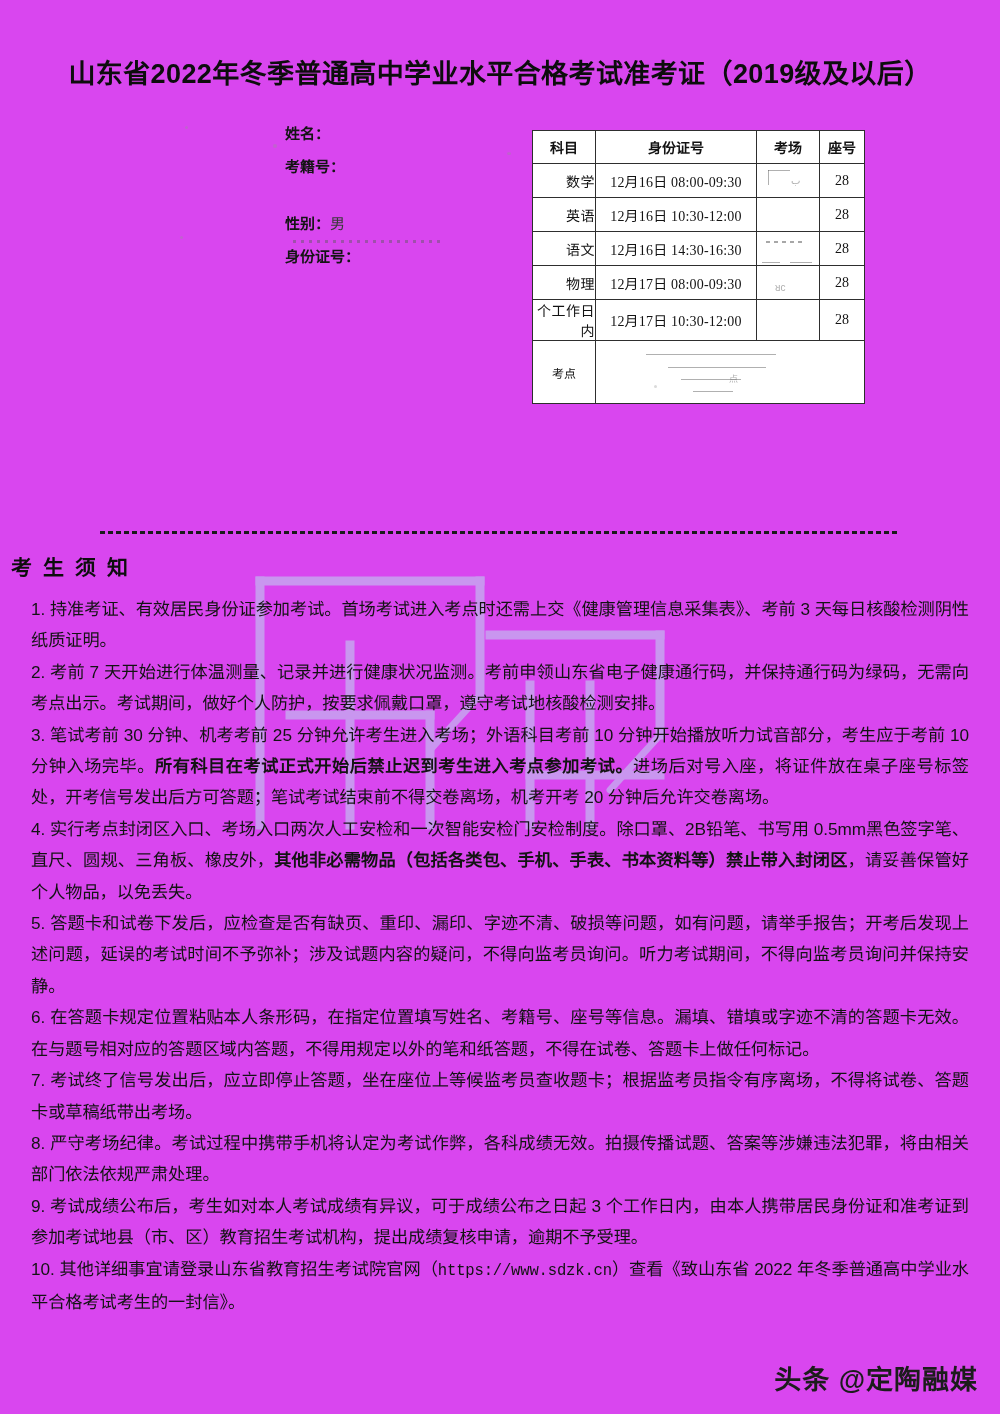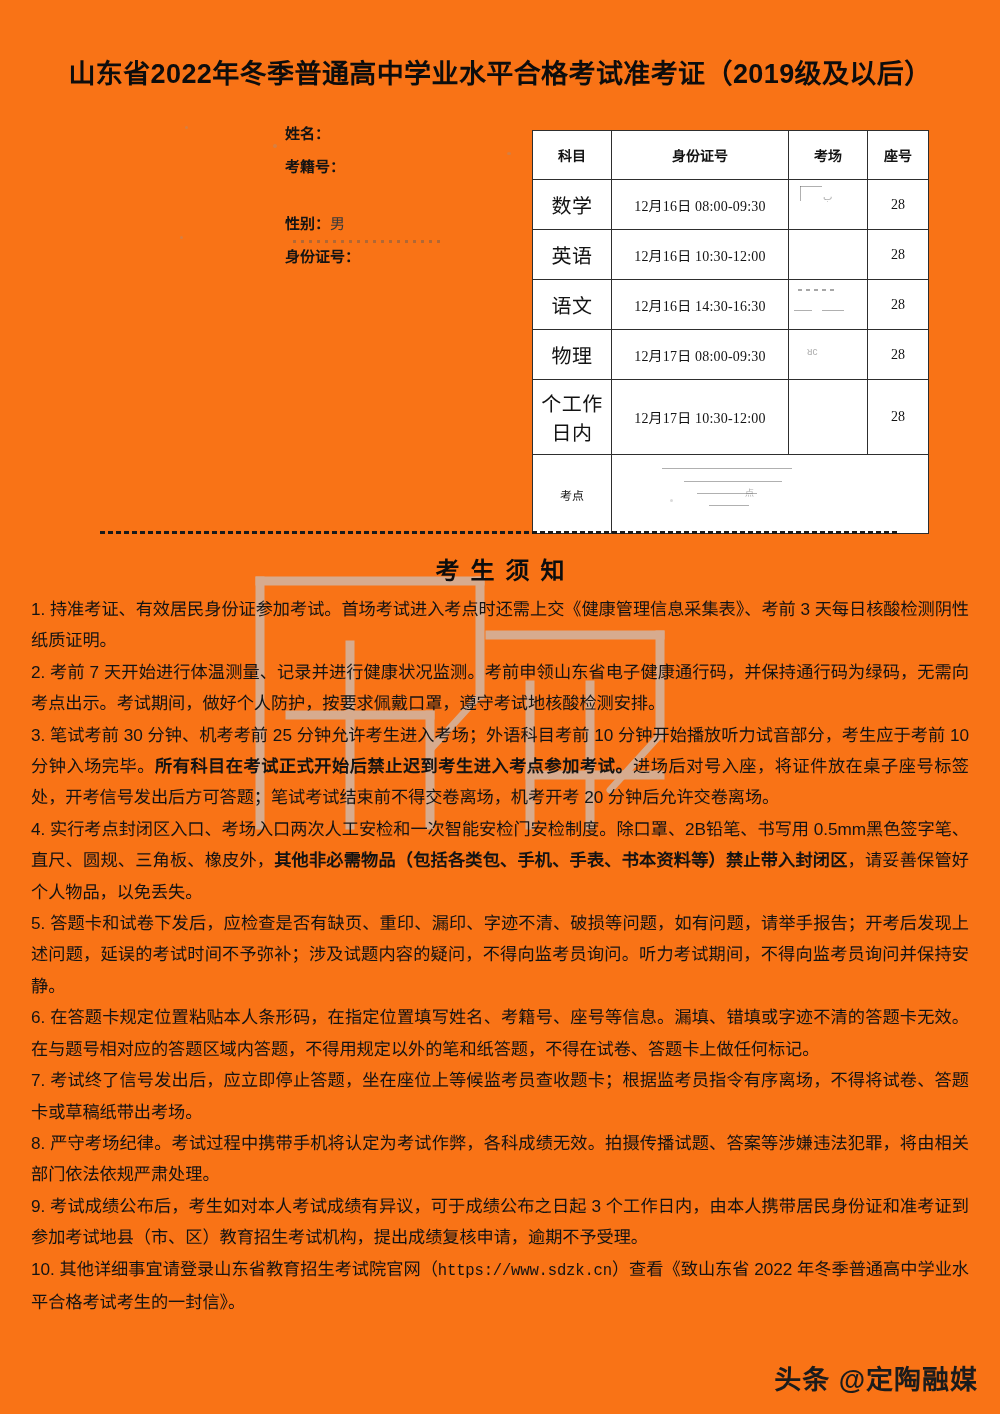--- a/index.html
+++ b/index.html
@@ -9,21 +9,21 @@
     background: #ffffff;
   }
   body {
     font-family: "Liberation Serif", "DejaVu Serif", serif;
     color: #111111;
   }
   #page {
     position: relative;
     width: 1000px;
     height: 1414px;
-    background: #f97316;
+    background: #d946ef;
     overflow: hidden;
   }
 
   
   .bg-watermark {
     position: absolute;
     left: 230px;
     top: 575px;
     width: 470px;
     height: 260px;
@@ -98,40 +98,41 @@
     top: 130px;
     z-index: 3;
   }
   table.schedule {
     border-collapse: collapse;
     font-family: "Liberation Serif", "DejaVu Serif", serif;
     background: #ffffff;
   }
   table.schedule td, table.schedule th {
     border: 1px solid #2e2e2e;
-    padding: 8px;
+    padding: 0;
     text-align: center;
     vertical-align: middle;
     font-weight: normal;
     color: #131313;
   }
   table.schedule th {
     font-family: "Liberation Sans", "DejaVu Sans", sans-serif;
     font-weight: bold;
     font-size: 14px;
     height: 32px;
   }
   .col-subject { width: 62px; }
   .col-time    { width: 160px; }
   .col-room    { width: 62px; }
   .col-seat    { width: 44px; }
   table.schedule td.cell-subject {
-    font-size: 20px;
+    font-size: 14px;
     height: 33px;
     letter-spacing: 0.5px;
+    text-align: right;
   }
   table.schedule td.cell-time {
     font-size: 14px;
     letter-spacing: 0.2px;
     white-space: nowrap;
   }
   table.schedule td.cell-room {
     position: relative;
     height: 33px;
   }
@@ -192,24 +193,23 @@
         rgba(255,255,255,0) 5px,
         rgba(255,255,255,0) 8px);
   }
 
   
   .notice-heading {
     position: absolute;
     left: 0;
     top: 551px;
     width: 1000px;
-    text-align: center;
-    font-family: "Liberation Sans", "DejaVu Sans", sans-serif;
-    font-weight: bold;
-    font-size: 24px;
+    font-family: "Liberation Sans", "DejaVu Sans", sans-serif;
+    font-weight: bold;
+    font-size: 21px;
     letter-spacing: 11px;
     text-indent: 11px;
     color: #0d0d0d;
     z-index: 3;
   }
 
   .notice-body {
     position: absolute;
     left: 31px;
     top: 594px;

